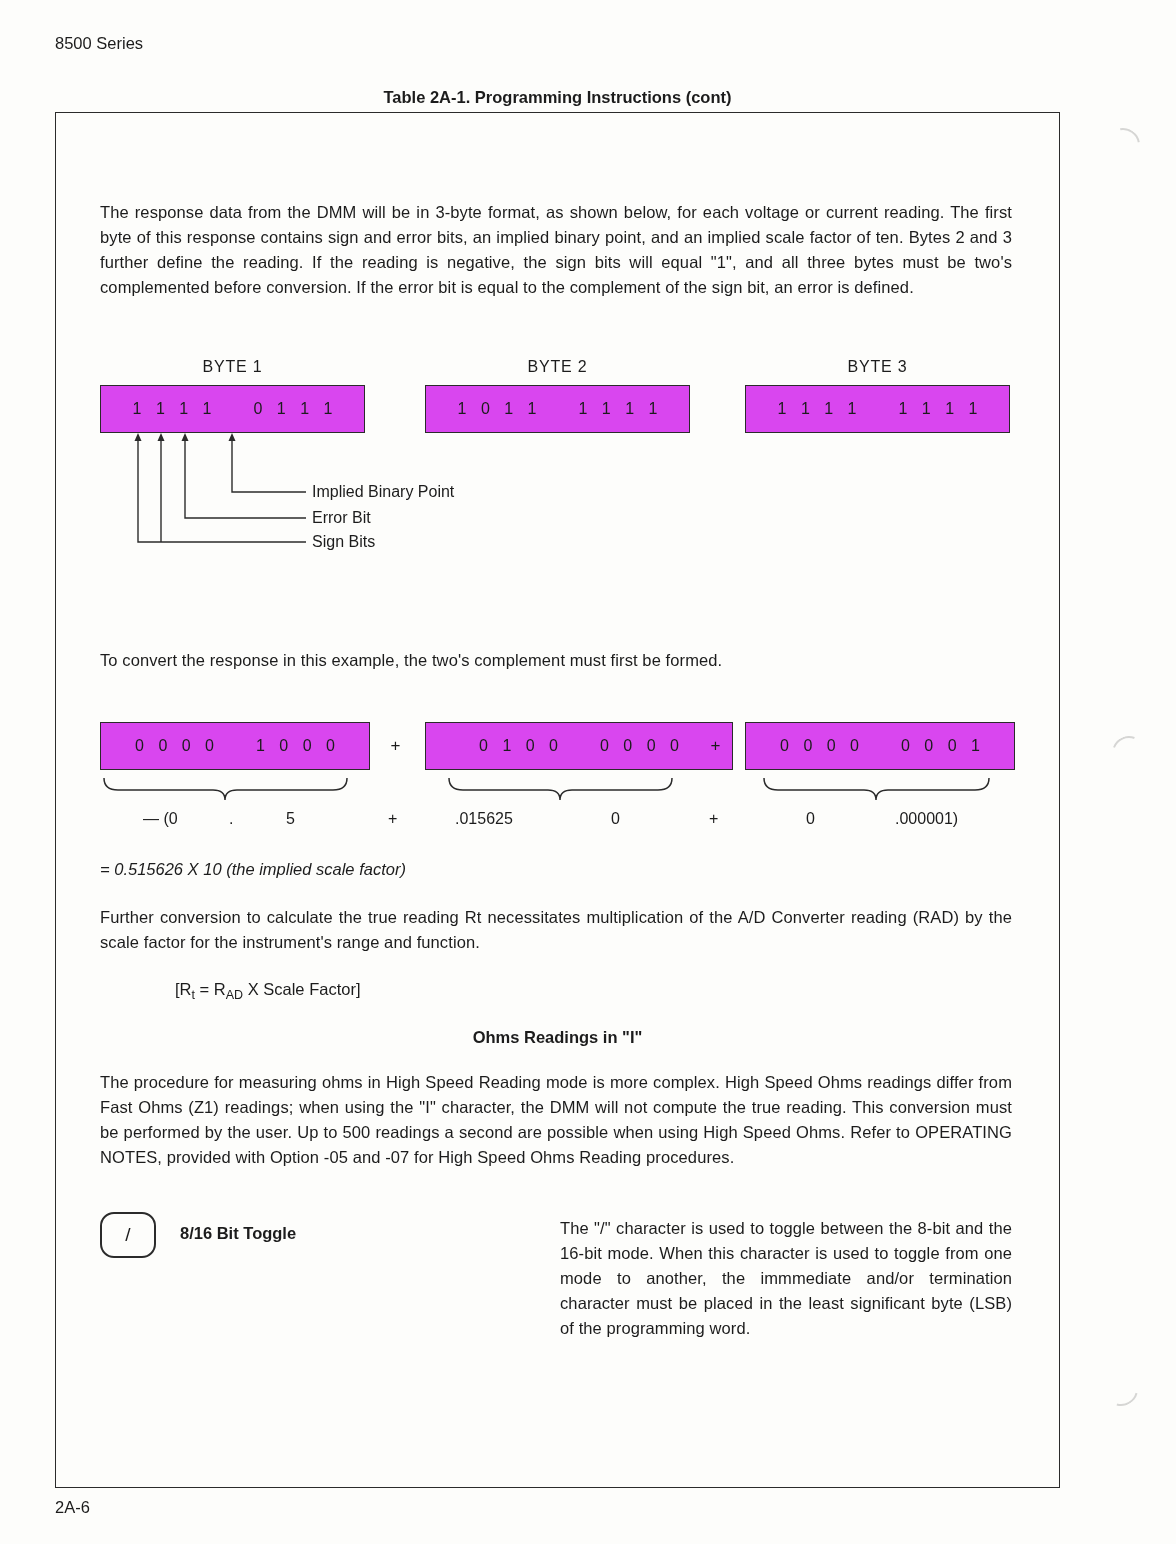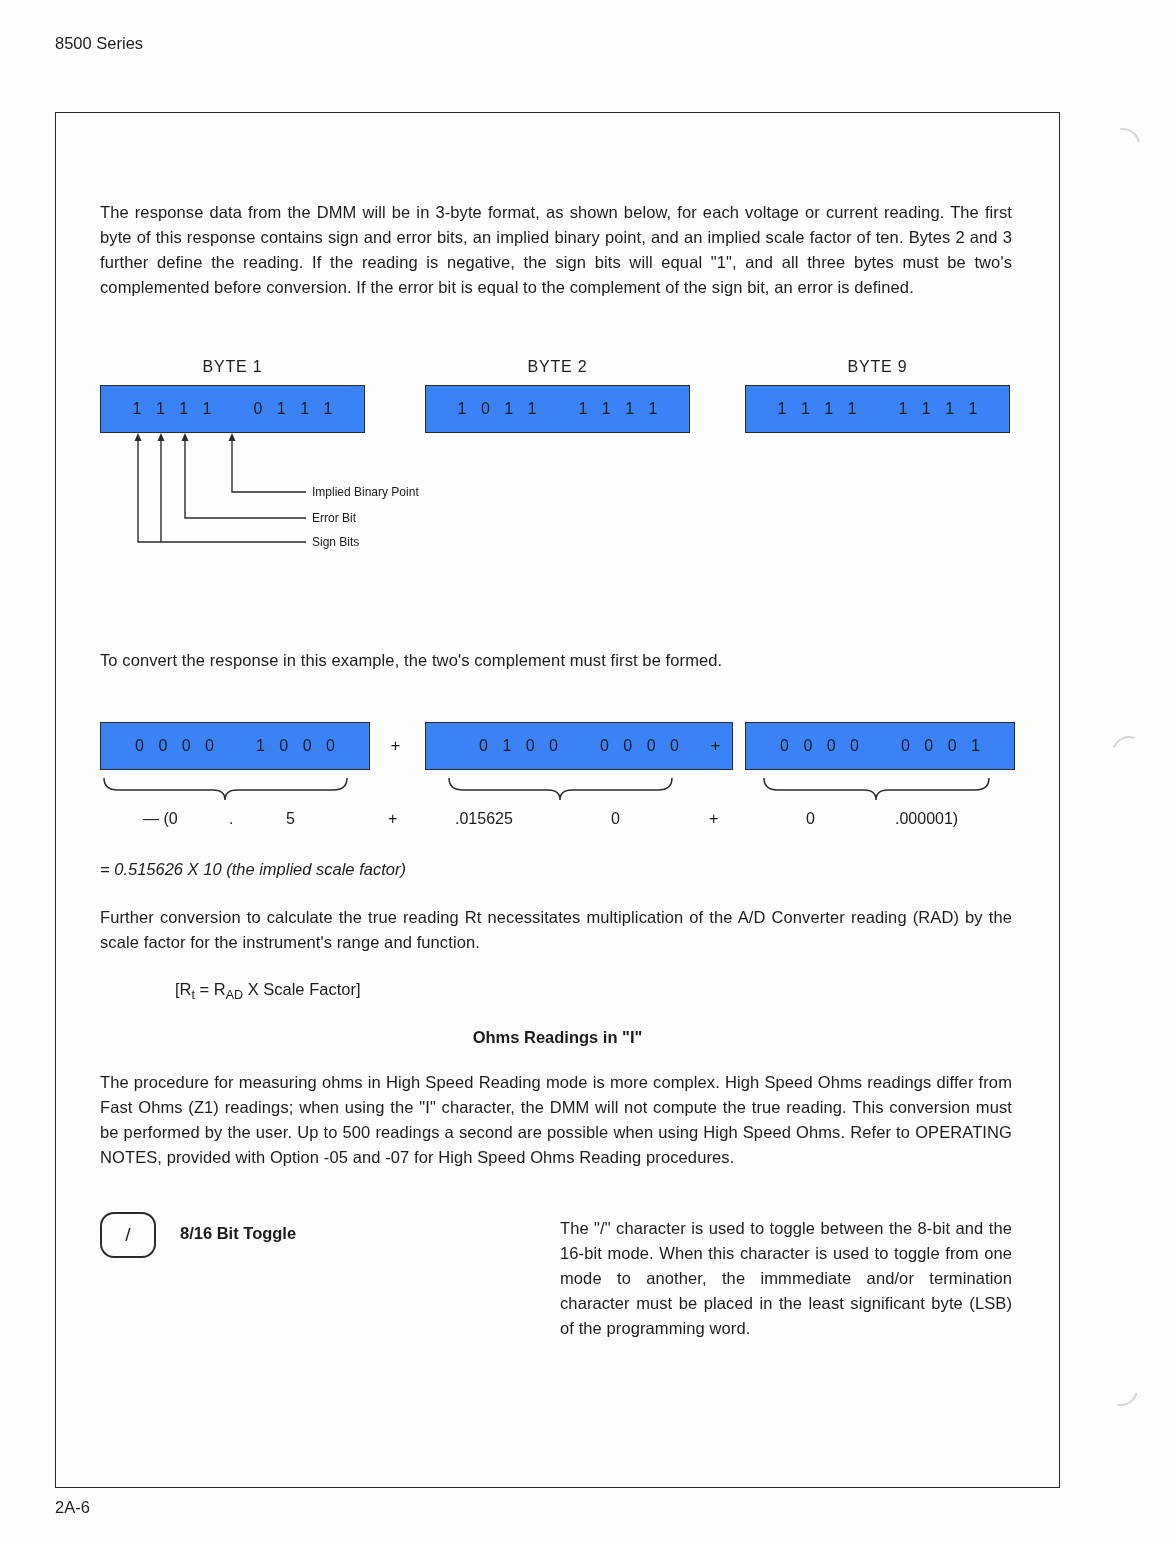--- a/index.html
+++ b/index.html
@@ -5,47 +5,48 @@
   * { margin:0; padding:0; box-sizing:border-box; }
   html,body { background:#e9e9e7; }
   body { font-family:"Liberation Sans", sans-serif; color:#1c1c1c; }
   .page { position:relative; width:1176px; height:1544px; background:#fdfdfb; margin:0 auto; overflow:hidden;padding-left:36px; }
   .abs { position:absolute; }
   .para { position:absolute; font-size:16.5px; line-height:25px; text-align:justify; letter-spacing:0.1px; }
   .bold { font-weight:700; }
   .center { text-align:center; }
   .heading { position:absolute; font-weight:700; font-size:16.5px; text-align:center; }
   .frame { position:absolute; border:1.8px solid #2b2b2b; }
-  .bitbox { position:absolute; height:48px; border:1.6px solid #2b2b2b; display:flex; align-items:center; justify-content:center; gap:42px; background:#3b82f6; }
+  .bitbox { position:absolute; height:48px; border:1.6px solid #2b2b2b; display:flex; align-items:center; justify-content:center; gap:42px; background:#d946ef; }
   .bits { white-space:pre; font-size:16px; word-spacing:10px; }
   .byte-label { position:absolute; font-size:16px; letter-spacing:0.8px; text-align:center; }
   .plus { position:absolute; font-size:17px; width:25px; text-align:center; }
-  .callout-label { position:absolute; font-size:12px; line-height:18px; white-space:nowrap; }
+  .callout-label { position:absolute; font-size:16px; line-height:18px; white-space:nowrap; }
   .val { position:absolute; font-size:16px; white-space:pre; }
   .line16 { position:absolute; font-size:16.5px; }
   .keycap { position:absolute; width:56px; height:46px; border:2px solid #2b2b2b; border-radius:14px; display:flex; align-items:center; justify-content:center; font-size:19px; background:#fdfdfb; }
   svg.lines { position:absolute; overflow:visible; }
   .subsc { font-size:12.5px; vertical-align:-4px; }
   .artifact { position:absolute; width:34px; height:34px; border:2.5px solid transparent; border-top-color:#c2c2c0; border-radius:50%; opacity:0.65; }
 </style>
 </head>
 <body>
 
 <div class="page">
 
   <div class="abs line16" style="left:55px; top:34px;">8500 Series</div>
+  <div class="abs bold center" style="left:55px; top:88px; width:1005px; font-size:16.5px;">Table 2A-1. Programming Instructions (cont)</div>
 
   <div class="frame" style="left:55px; top:112px; width:1005px; height:1376px;"></div>
 
 
   <div class="para" style="left:100px; top:200px; width:912px;">The response data from the DMM will be in 3-byte format, as shown below, for each voltage or current reading. The first byte of this response contains sign and error bits, an implied binary point, and an implied scale factor of ten. Bytes 2 and 3 further define the reading. If the reading is negative, the sign bits will equal "1", and all three bytes must be two's complemented before conversion. If the error bit is equal to the complement of the sign bit, an error is defined.</div>
 
   <div class="byte-label" style="left:100px; top:358px; width:265px;">BYTE 1</div>
   <div class="byte-label" style="left:425px; top:358px; width:265px;">BYTE 2</div>
-  <div class="byte-label" style="left:745px; top:358px; width:265px;">BYTE 9</div>
+  <div class="byte-label" style="left:745px; top:358px; width:265px;">BYTE 3</div>
 
   <div class="bitbox" style="left:100px; top:385px; width:265px;">
     <span class="bits">1 1 1 1</span>
     <span class="bits">0 1 1 1</span>
   </div>
   <div class="bitbox" style="left:425px; top:385px; width:265px;">
     <span class="bits">1 0 1 1</span>
     <span class="bits">1 1 1 1</span>
   </div>
   <div class="bitbox" style="left:745px; top:385px; width:265px;">

